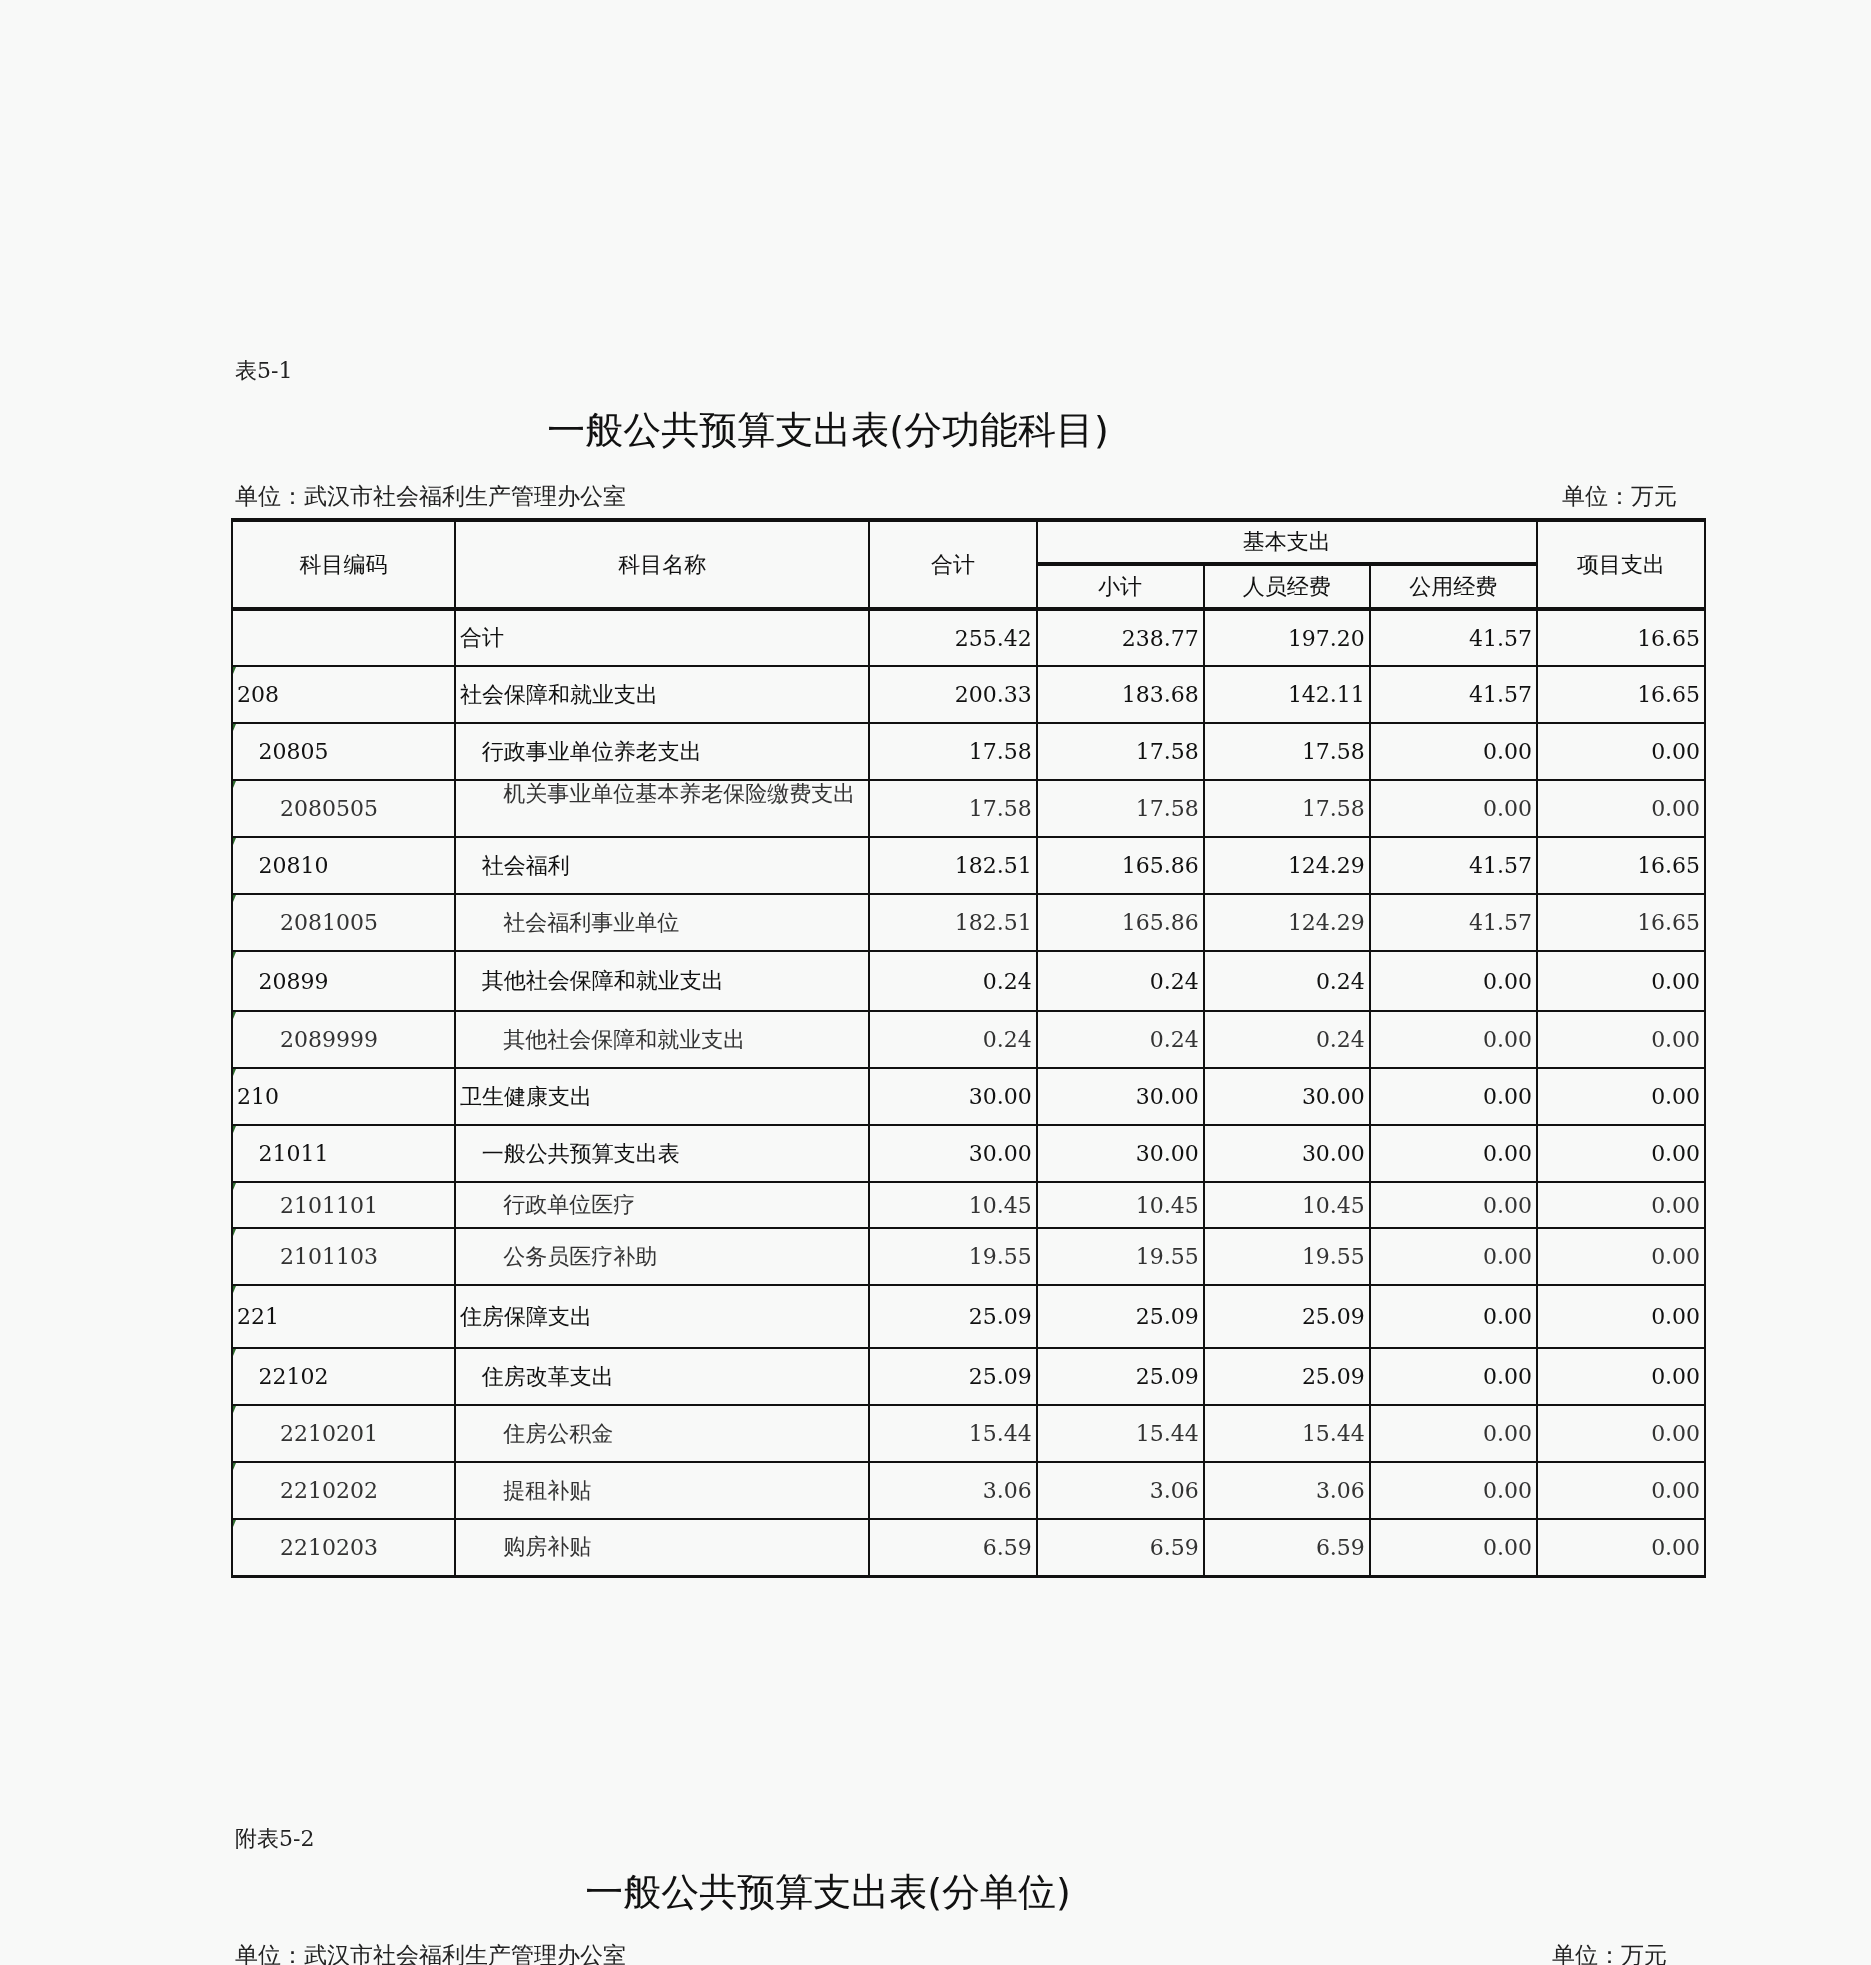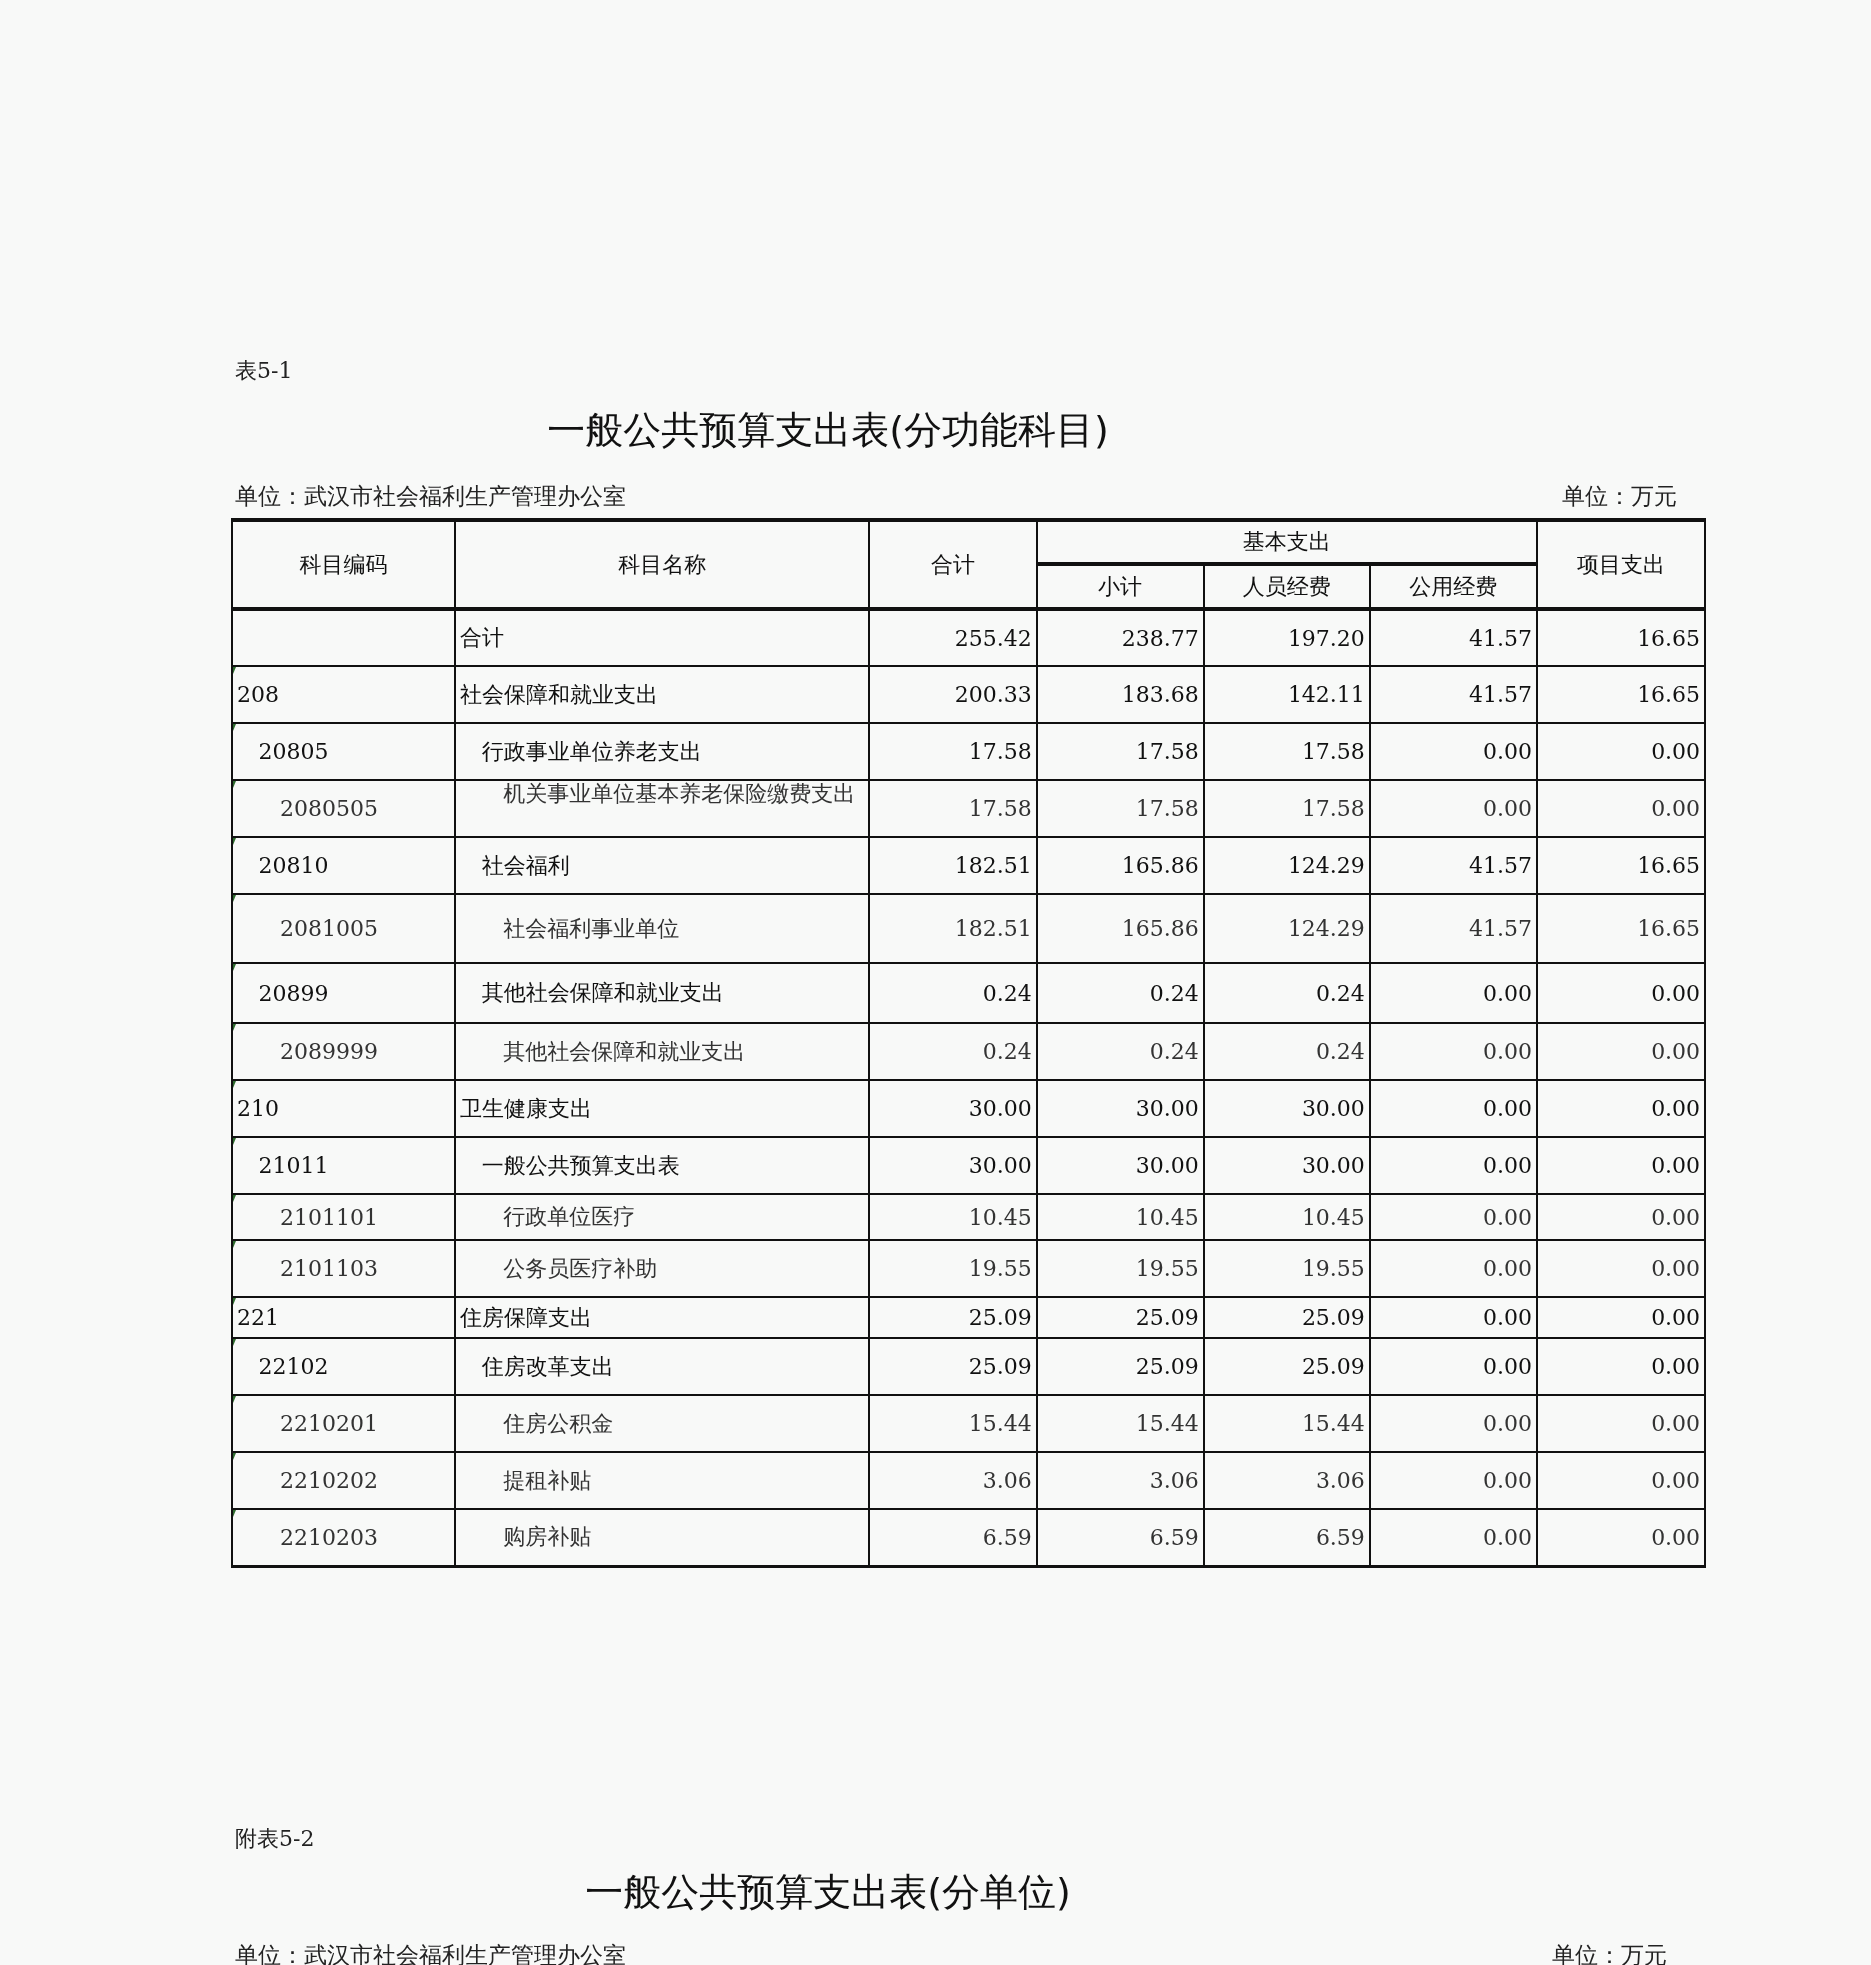--- a/index.html
+++ b/index.html
@@ -109,21 +109,21 @@
       </tr>
       <tr class="lvl1" style="height: 57px; margin-left: 28px;">
         <td class="code"><span class="flag"></span><span>20810</span></td>
         <td class="name"><span>社会福利</span></td>
         <td class="num"><span>182.51</span></td>
         <td class="num"><span>165.86</span></td>
         <td class="num"><span>124.29</span></td>
         <td class="num"><span>41.57</span></td>
         <td class="num"><span>16.65</span></td>
       </tr>
-      <tr class="lvl2" style="height: 69px;">
+      <tr class="lvl2" style="height: 57px;">
         <td class="code"><span class="flag"></span><span>2081005</span></td>
         <td class="name"><span>社会福利事业单位</span></td>
         <td class="num"><span>182.51</span></td>
         <td class="num"><span>165.86</span></td>
         <td class="num"><span>124.29</span></td>
         <td class="num"><span>41.57</span></td>
         <td class="num"><span>16.65</span></td>
       </tr>
       <tr class="lvl1" style="height: 60px;">
         <td class="code"><span class="flag"></span><span>20899</span></td>
@@ -172,21 +172,21 @@
       </tr>
       <tr class="lvl2" style="height: 57px;">
         <td class="code"><span class="flag"></span><span>2101103</span></td>
         <td class="name"><span>公务员医疗补助</span></td>
         <td class="num"><span>19.55</span></td>
         <td class="num"><span>19.55</span></td>
         <td class="num"><span>19.55</span></td>
         <td class="num"><span>0.00</span></td>
         <td class="num"><span>0.00</span></td>
       </tr>
-      <tr class="lvl0" style="height: 41px; margin-top: 21px;">
+      <tr class="lvl0" style="height: 63px; margin-top: 21px;">
         <td class="code"><span class="flag"></span><span>221</span></td>
         <td class="name"><span>住房保障支出</span></td>
         <td class="num"><span>25.09</span></td>
         <td class="num"><span>25.09</span></td>
         <td class="num"><span>25.09</span></td>
         <td class="num"><span>0.00</span></td>
         <td class="num"><span>0.00</span></td>
       </tr>
       <tr class="lvl1" style="height: 57px;">
         <td class="code"><span class="flag"></span><span>22102</span></td>

